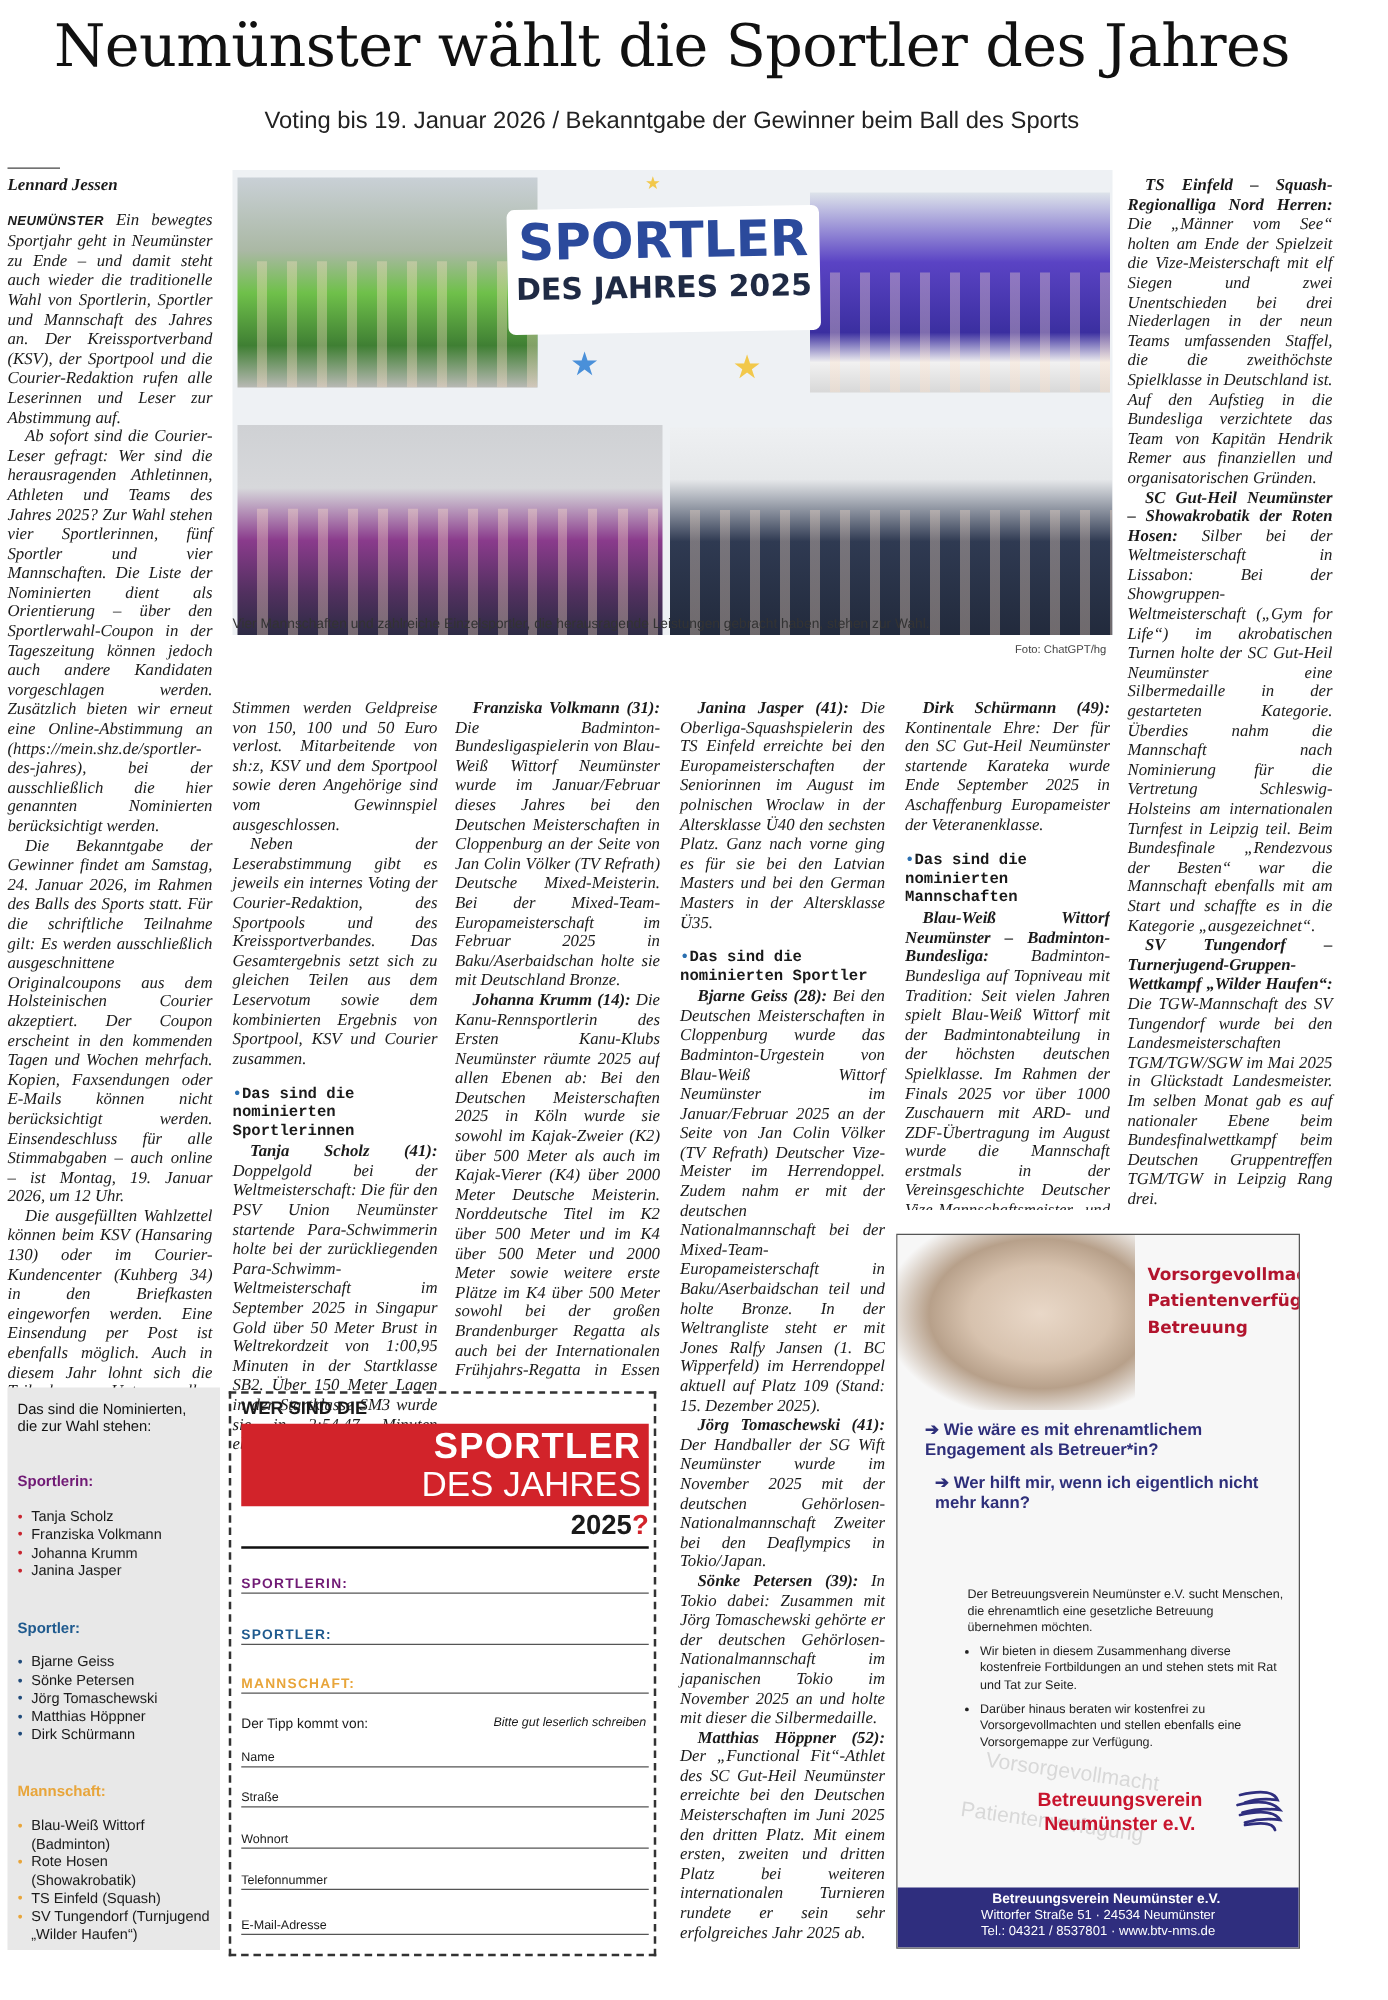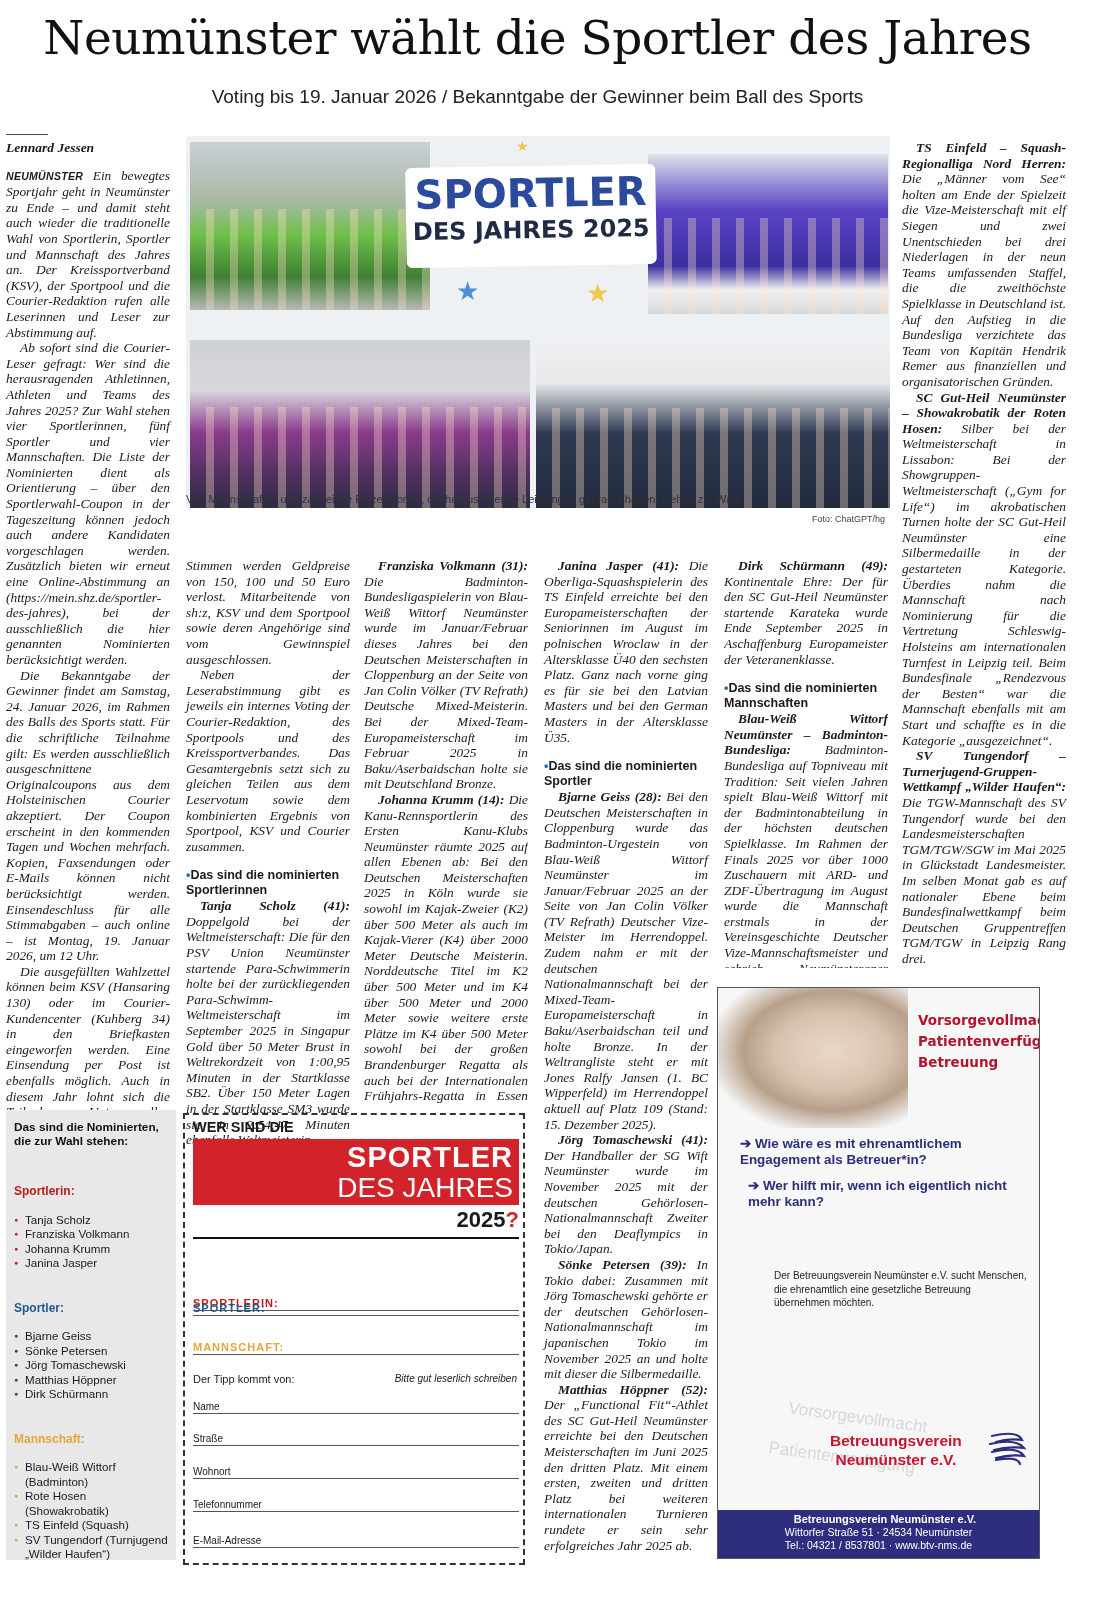--- a/index.html
+++ b/index.html
@@ -6,45 +6,45 @@
   body { width:1110px; height:1600px; position:relative; overflow:hidden; font-family:"Liberation Serif", serif; color:#1a1a1a; }
   .headline { position:absolute; left:0; top:10px; width:1075px; text-align:center; font-family:"DejaVu Serif", serif; font-size:47px; letter-spacing:-0.5px; color:#111; }
   .subline { position:absolute; left:0; top:86px; width:1075px; text-align:center; font-family:"Liberation Sans", sans-serif; font-size:19px; color:#222; }
   .col { position:absolute; font-size:13.4px; line-height:15.6px; text-align:justify; hyphens:auto; }
   .col p { margin:0; text-indent:14px;font-style:italic; }
   .col p.noind { text-indent:0; }
   .rule { position:absolute; left:6px; top:134px; width:42px; border-top:1px solid #444; }
   .author { font-style:italic; font-weight:bold; font-size:13.5px; margin-bottom:12px; }
   .dateline { font-family:"Liberation Sans", sans-serif; font-weight:bold; font-size:10.5px; letter-spacing:0.3px; }
   .b { font-weight:bold; }
-  .sec { font-family:Liberation Sans, sans-serif; font-weight:bold; font-size:12.5px; line-height:15px; margin-top:14px; text-align:left; text-indent:0; }
+  .sec { font-family:Liberation Mono, monospace; font-weight:bold; font-size:12.5px; line-height:15px; margin-top:14px; text-align:left; text-indent:0; }
   .sec .dot { color:#2a6fb0; }
   
   .collage { position:absolute; left:186px; top:136px; width:704px; height:372px; background:#eef1f4; overflow:hidden; }
   .ph { position:absolute; overflow:hidden; }
   .ph1 { left:4px; top:6px; width:240px; height:168px; background:linear-gradient(180deg,#c9d0d6 0%,#aab8a4 35%,#6fc04a 55%,#3f7f33 80%,#b8b9b4 100%); }
   .ph2 { left:462px; top:18px; width:240px; height:160px; background:linear-gradient(180deg,#dde3ea 0%,#5a43c4 35%,#3b2fa0 70%,#f1f1f1 85%,#d8d8d8 100%); }
   .ph3 { left:4px; top:204px; width:340px; height:168px; background:linear-gradient(180deg,#cfd1d4 0%,#d7d8db 30%,#8a3b8c 55%,#51305f 80%,#2d2b44 100%); }
   .ph4 { left:350px; top:206px; width:354px; height:166px; background:linear-gradient(180deg,#eef0f2 0%,#e6e8ea 25%,#2f3a52 55%,#222a3c 100%); }
   .ph .people { position:absolute; left:0; right:0; bottom:0; height:60%; background:repeating-linear-gradient(90deg, rgba(0,0,0,0.0) 0 16px, rgba(255,225,200,0.35) 16px 24px); }
   .badge-title { position:absolute; left:220px; top:30px; width:250px; height:100px; background:#fff; border-radius:6px; transform:rotate(-1deg); text-align:center; font-family:"DejaVu Sans", sans-serif; font-weight:bold; }
   .badge-title .t1 { color:#2b4a9c; font-size:40px; line-height:46px; margin-top:4px; }
   .badge-title .t2 { color:#1f2a44; font-size:24px; line-height:28px; }
   .star { position:absolute; font-size:26px; }
   .caption { position:absolute; left:186px; top:493px; font-family:"Liberation Sans", sans-serif; font-size:11px; color:#333; }
   .credit { position:absolute; left:812px; top:514px; font-family:"Liberation Sans", sans-serif; font-size:9px; color:#444; }
   
   .nombox { position:absolute; left:6px; top:1110px; width:170px; height:450px; background:#e8e8e8; font-family:"Liberation Sans", sans-serif; font-size:11.6px; line-height:14.5px; padding:0; }
   .nombox .inner { padding:10px 8px; }
-  .nombox .h { font-weight:bold; font-size:11.8px; line-height:14px; color:#111; margin-bottom:30px; }
+  .nombox .h { font-weight:normal; font-size:11.8px; line-height:14px; color:#111; margin-bottom:30px; }
   .nombox .cat { font-weight:bold; font-size:12px; margin-bottom:14px; }
   .nombox ul { list-style:none; margin:0 0 30px 0; padding:0; }
   .nombox li { padding-left:11px; position:relative; }
   .nombox li::before { content:"●"; position:absolute; left:0; top:0; font-size:7px; }
-  .red { color:#b91c1c;margin-top:36px; } .blue { color:#1f5a8e; } .orange { color:#e8a53a; }
+  .red { color:#701a75; } .blue { color:#1f5a8e; } .orange { color:#e8a53a; }
   .red-l li::before { color:#c8242e; } .blue-l li::before { color:#1f4a7a; } .orange-l li::before { color:#e8a53a; }
   
   .coupon { position:absolute; left:183px; top:1113px; width:338px; height:448px; border:2px dashed #333; font-family:"Liberation Sans", sans-serif; }
   .coupon .wer { position:absolute; left:8px; top:4px; font-weight:bold; font-size:14.5px; }
   .coupon .redbar { position:absolute; left:8px; top:24px; width:326px; height:66px; background:#d2232a; color:#fff; text-align:right; }
   .coupon .redbar .s1 { font-weight:bold; font-size:29px; line-height:32px; padding-right:6px; padding-top:2px; letter-spacing:1px; }
   .coupon .redbar .s2 { font-size:28px; line-height:30px; padding-right:6px; }
   .coupon .yr { position:absolute; right:4px; top:92px; font-weight:bold; font-size:22px; }
   .coupon .yr .q { color:#d2232a; }
   .coupon .thick { position:absolute; left:8px; top:122px; width:326px; border-top:2px solid #111; }
@@ -193,20 +193,24 @@
     <div>Vorsorgevollmacht</div>
     <div>Patientenverfügung</div>
     <div>Betreuung</div>
   </div>
   <div class="q" style="top:148px; width:290px;"><span>➔</span> <span>Wie wäre es mit ehrenamtlichem Engagement als Betreuer*in?</span></div>
   <div class="q" style="top:190px; left:30px; width:270px;"><span>➔</span> <span>Wer hilft mir, wenn ich eigentlich nicht mehr kann?</span></div>
   <span class="wm" style="left:70px; top:420px;">Vorsorgevollmacht</span>
   <span class="wm" style="left:50px; top:460px;">Patientenverfügung</span>
   <div class="desc">
     <div>Der Betreuungsverein Neumünster e.V. sucht Menschen, die ehrenamtlich eine gesetzliche Betreuung übernehmen möchten.</div>
+    <ul>
+      <li>Wir bieten in diesem Zusammenhang diverse kostenfreie Fortbildungen an und stehen stets mit Rat und Tat zur Seite.</li>
+      <li>Darüber hinaus beraten wir kostenfrei zu Vorsorgevollmachten und stellen ebenfalls eine Vorsorgemappe zur Verfügung.</li>
+    </ul>
   </div>
   <div class="org">
     <div>Betreuungsverein</div>
     <div>Neumünster e.V.</div>
   </div>
   <svg class="logo" viewBox="0 0 40 40">
     <path d="M4 8 Q30 2 34 12 Q20 10 8 14 M2 16 Q28 10 36 20 Q20 18 6 22 M4 24 Q30 18 36 28 Q22 26 8 30 M8 32 Q30 28 32 36" fill="none" stroke="#2f2e7e" stroke-width="2.2" stroke-linecap="round"></path>
   </svg>
   <div class="foot">
     <div class="n">Betreuungsverein Neumünster e.V.</div>

